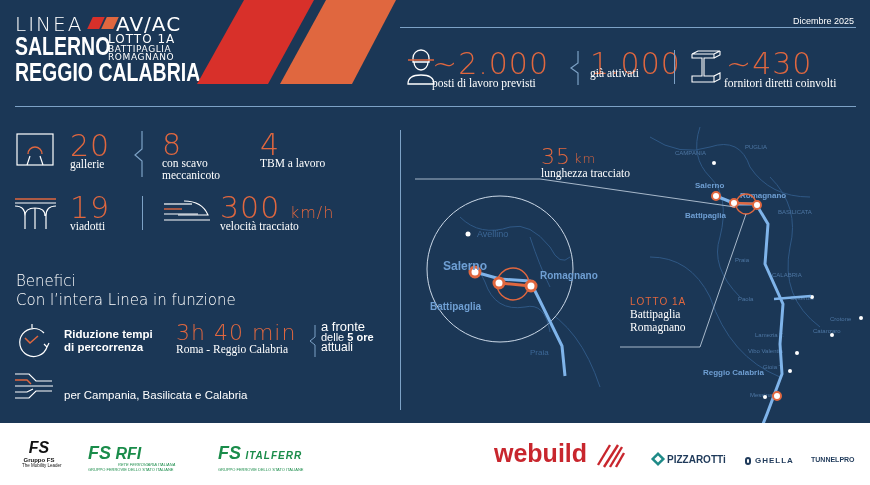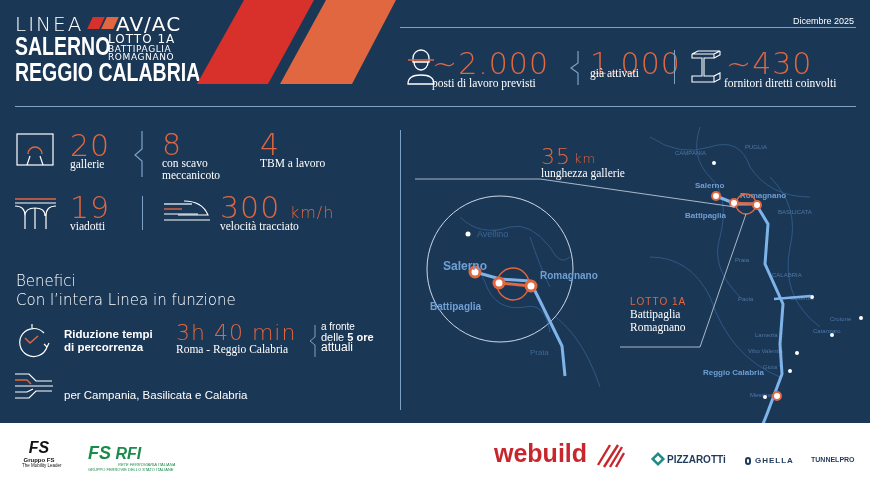--- a/index.html
+++ b/index.html
@@ -121,21 +121,21 @@
     <line x1="18" y1="1" x2="18" y2="5" stroke="#fff" stroke-width="1.2"></line>
     <path d="M11 15 l5 5 l8 -7" fill="none" stroke="#e0673f" stroke-width="1.5"></path>
   </svg>
   <div class="abs white" style="left:64px;top:328px;font-size:11.5px;font-weight:700">Riduzione tempi</div>
   <div class="abs white" style="left:64px;top:341px;font-size:11.5px;font-weight:700">di percorrenza</div>
   <div class="abs orange big" style="left:176px;top:320px;font-size:22px">3h 40 min</div>
   <div class="abs stat-lbl" style="left:176px;top:343px">Roma - Reggio Calabria</div>
   <svg class="abs" style="left:308px;top:324px" width="10" height="34">
     <path d="M7 1 v12 l-5 4 l5 4 v12" fill="none" stroke="#7da2c6" stroke-width="1"></path>
   </svg>
-  <div class="abs white" style="left:321px;top:322px;font-size:10px;line-height:10px">a fronte</div>
+  <div class="abs white" style="left:321px;top:322px;font-size:13px;line-height:10px">a fronte</div>
   <div class="abs white" style="left:321px;top:332px;font-size:11px;line-height:10px"><span>delle </span><b>5 ore</b></div>
   <div class="abs white" style="left:321px;top:342px;font-size:12px;line-height:10px">attuali</div>
 
   <svg class="abs" style="left:14px;top:372px" width="40" height="28">
     <path d="M1 2 h14 l7 7 h16" fill="none" stroke="#fff" stroke-width="1.2"></path>
     <path d="M1 8 h12 l4 4" fill="none" stroke="#e0673f" stroke-width="1.4"></path>
     <path d="M1 14 h38 M1 20 h12 l6 -3 M1 26 h14 l7 -7 h16" fill="none" stroke="#fff" stroke-width="1.2"></path>
   </svg>
   <div class="abs white" style="left:64px;top:389px;font-size:11.5px">per Campania, Basilicata e Calabria</div>
 
@@ -213,39 +213,44 @@
       <text x="77" y="130" font-size="9" fill="#3c6796">Avellino</text>
       <text x="43" y="163" font-size="12" fill="#6f9fd3" font-weight="700">Salerno</text>
       <text x="30" y="203" font-size="10" fill="#6f9fd3" font-weight="700">Battipaglia</text>
       <text x="140" y="172" font-size="10" fill="#6f9fd3" font-weight="700">Romagnano</text>
       <text x="130" y="248" font-size="8" fill="#3c6796">Praia</text>
     </g>
   </svg>
 
   <div class="abs orange big" style="left:541px;top:144px;font-size:22px">35</div>
   <div class="abs orange big" style="left:574px;top:151px;font-size:13px">km</div>
-  <div class="abs stat-lbl" style="left:541px;top:167px">lunghezza gallerie</div>
+  <div class="abs stat-lbl" style="left:541px;top:167px">lunghezza tracciato</div>
 
   <div class="abs orange" style="left:630px;top:296px;font-size:10px;letter-spacing:1px">LOTTO 1A</div>
   <div class="abs stat-lbl" style="left:630px;top:308px">Battipaglia</div>
   <div class="abs stat-lbl" style="left:630px;top:321px">Romagnano</div>
 </div>
 
 <div class="footer">
   <div class="abs" style="left:22px;top:16px;width:34px;text-align:center">
     <div style="font-size:16px;font-weight:900;font-style:italic;color:#111">FS</div>
     <div style="font-size:6px;font-weight:700;color:#111">Gruppo FS</div>
     <div style="font-size:4.5px;color:#111;white-space:nowrap">The Mobility Leader</div>
   </div>
   <div class="abs" style="left:88px;top:20px">
     <span style="font-size:18px;font-weight:900;font-style:italic;color:#1a8c4a">FS</span>
     <span style="font-size:16px;font-weight:900;font-style:italic;color:#1a8c4a">RFI</span>
     <div style="position:absolute;left:30px;top:19px;font-size:4px;color:#1a8c4a;font-style:italic;white-space:nowrap">RETE FERROVIARIA ITALIANA</div>
     <div style="position:absolute;left:0;top:24px;font-size:4px;color:#1a8c4a;white-space:nowrap">GRUPPO FERROVIE DELLO STATO ITALIANE</div>
   </div>
+  <div class="abs" style="left:218px;top:20px">
+    <span style="font-size:18px;font-weight:900;font-style:italic;color:#1a8c4a">FS</span>
+    <span style="font-size:10px;font-weight:900;font-style:italic;color:#1a8c4a;letter-spacing:1px">ITALFERR</span>
+    <div style="position:absolute;left:0;top:24px;font-size:4px;color:#1a8c4a;white-space:nowrap">GRUPPO FERROVIE DELLO STATO ITALIANE</div>
+  </div>
   <div class="abs" style="left:494px;top:16px;font-size:25px;font-weight:700;color:#c8262d">webuild</div>
   <svg class="abs" style="left:596px;top:16px" width="32" height="30">
     <g stroke="#c8262d" stroke-width="2.4" fill="none">
       <path d="M2 26 l12 -20"></path>
         <path d="M8 28 l14 -22"></path>
         <path d="M14 28 l12 -20"></path>
         <path d="M20 28 l8 -14"></path>
     </g>
   </svg>
   <svg class="abs" style="left:650px;top:28px" width="16" height="16">

